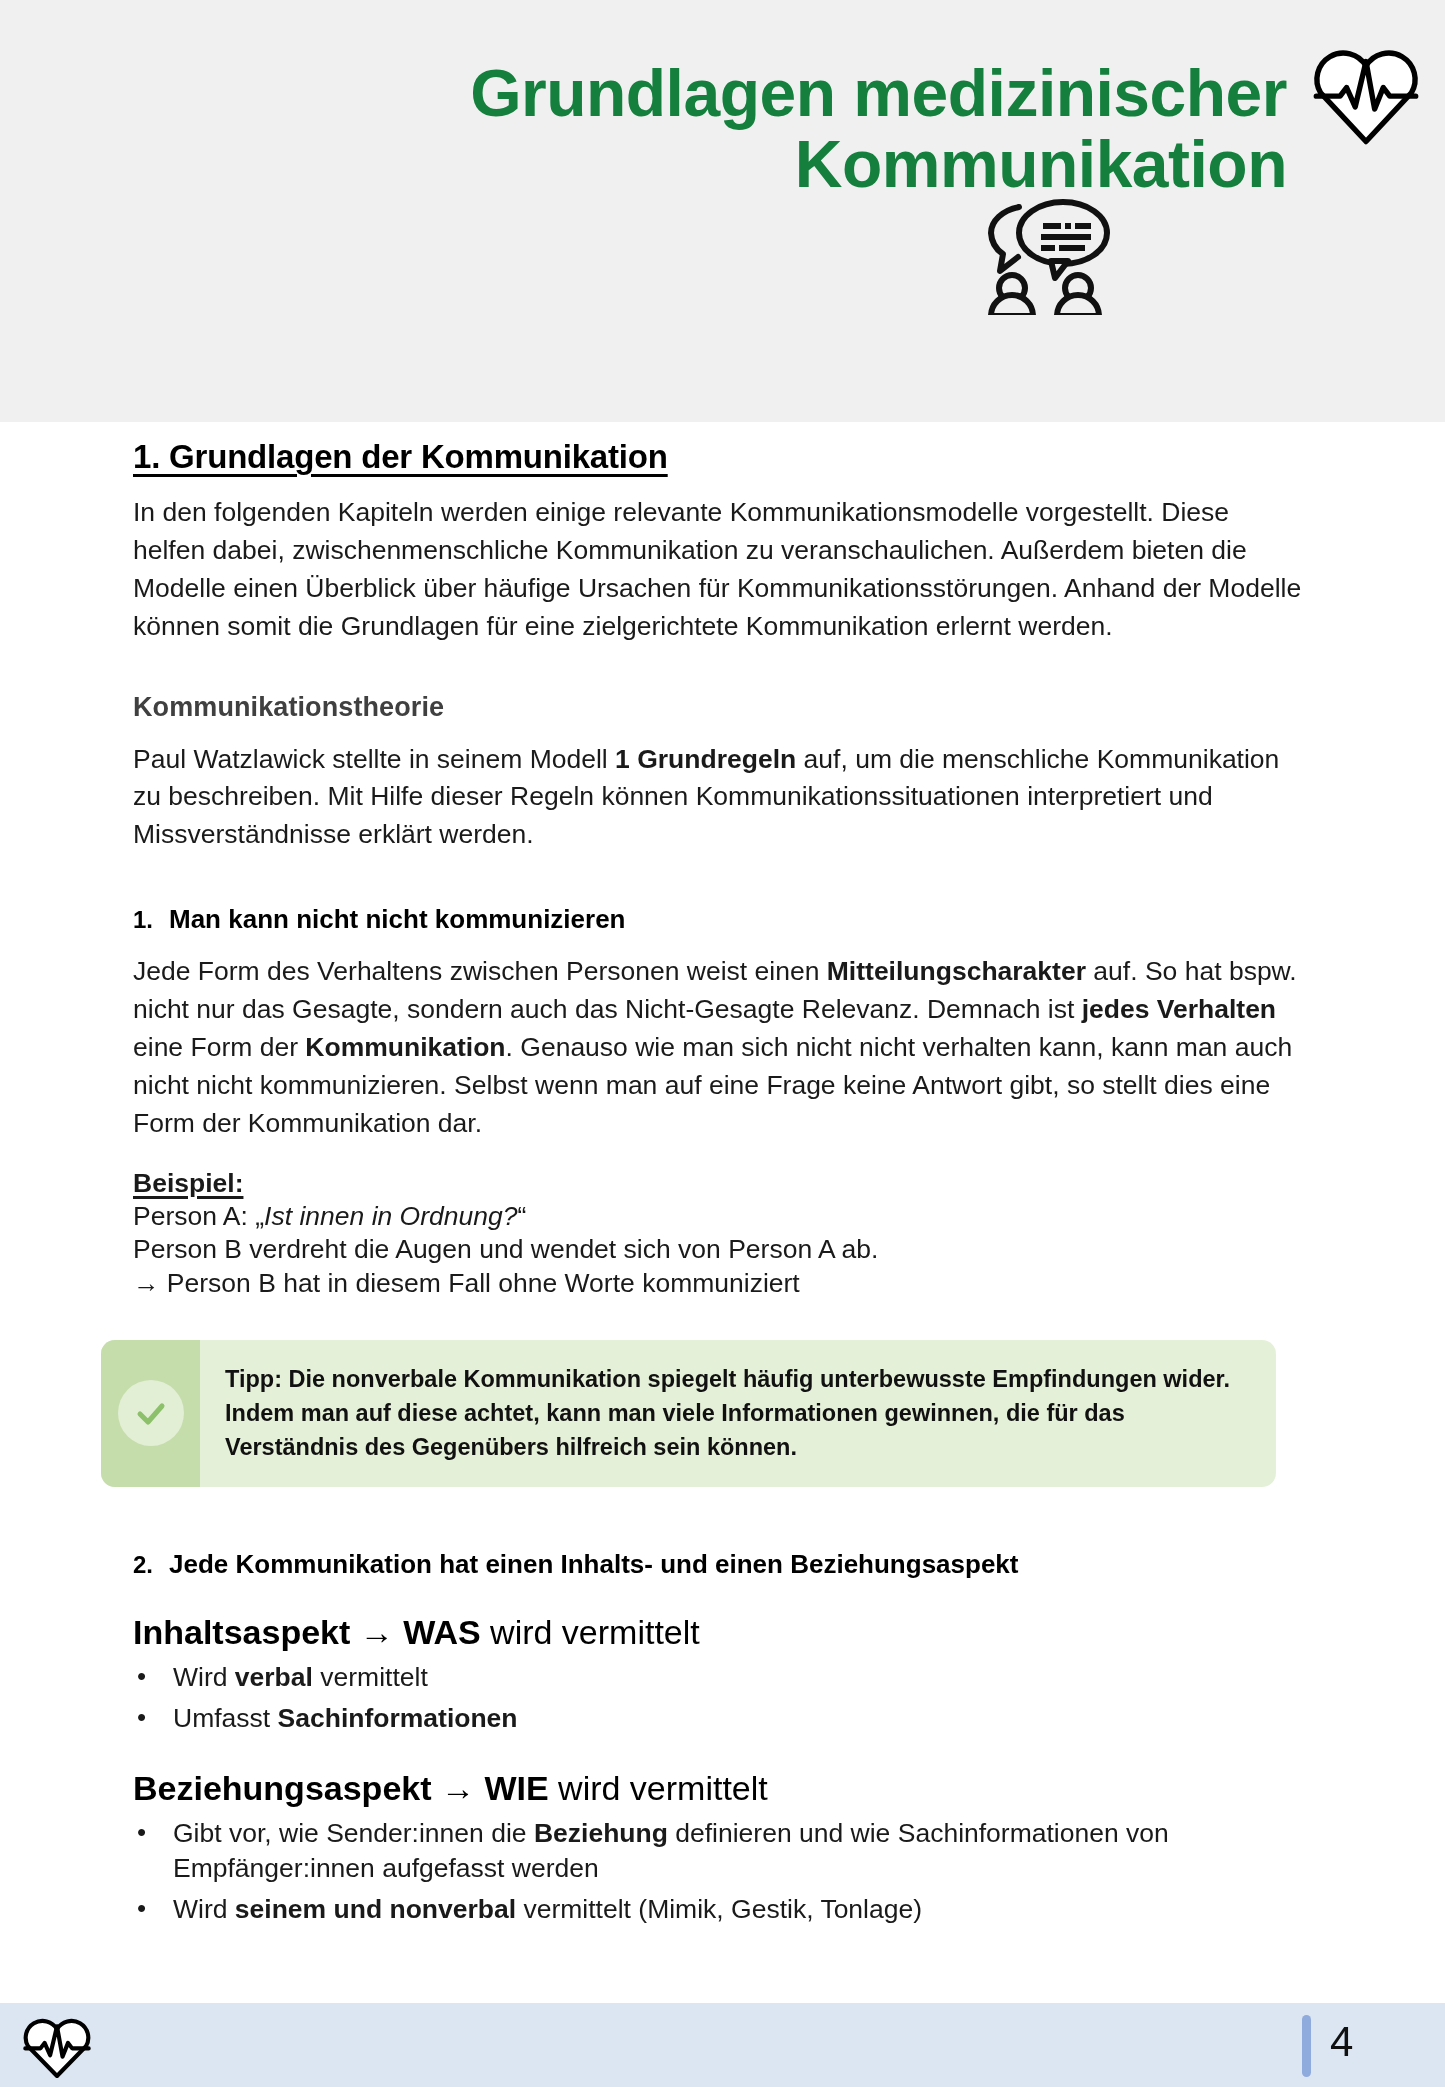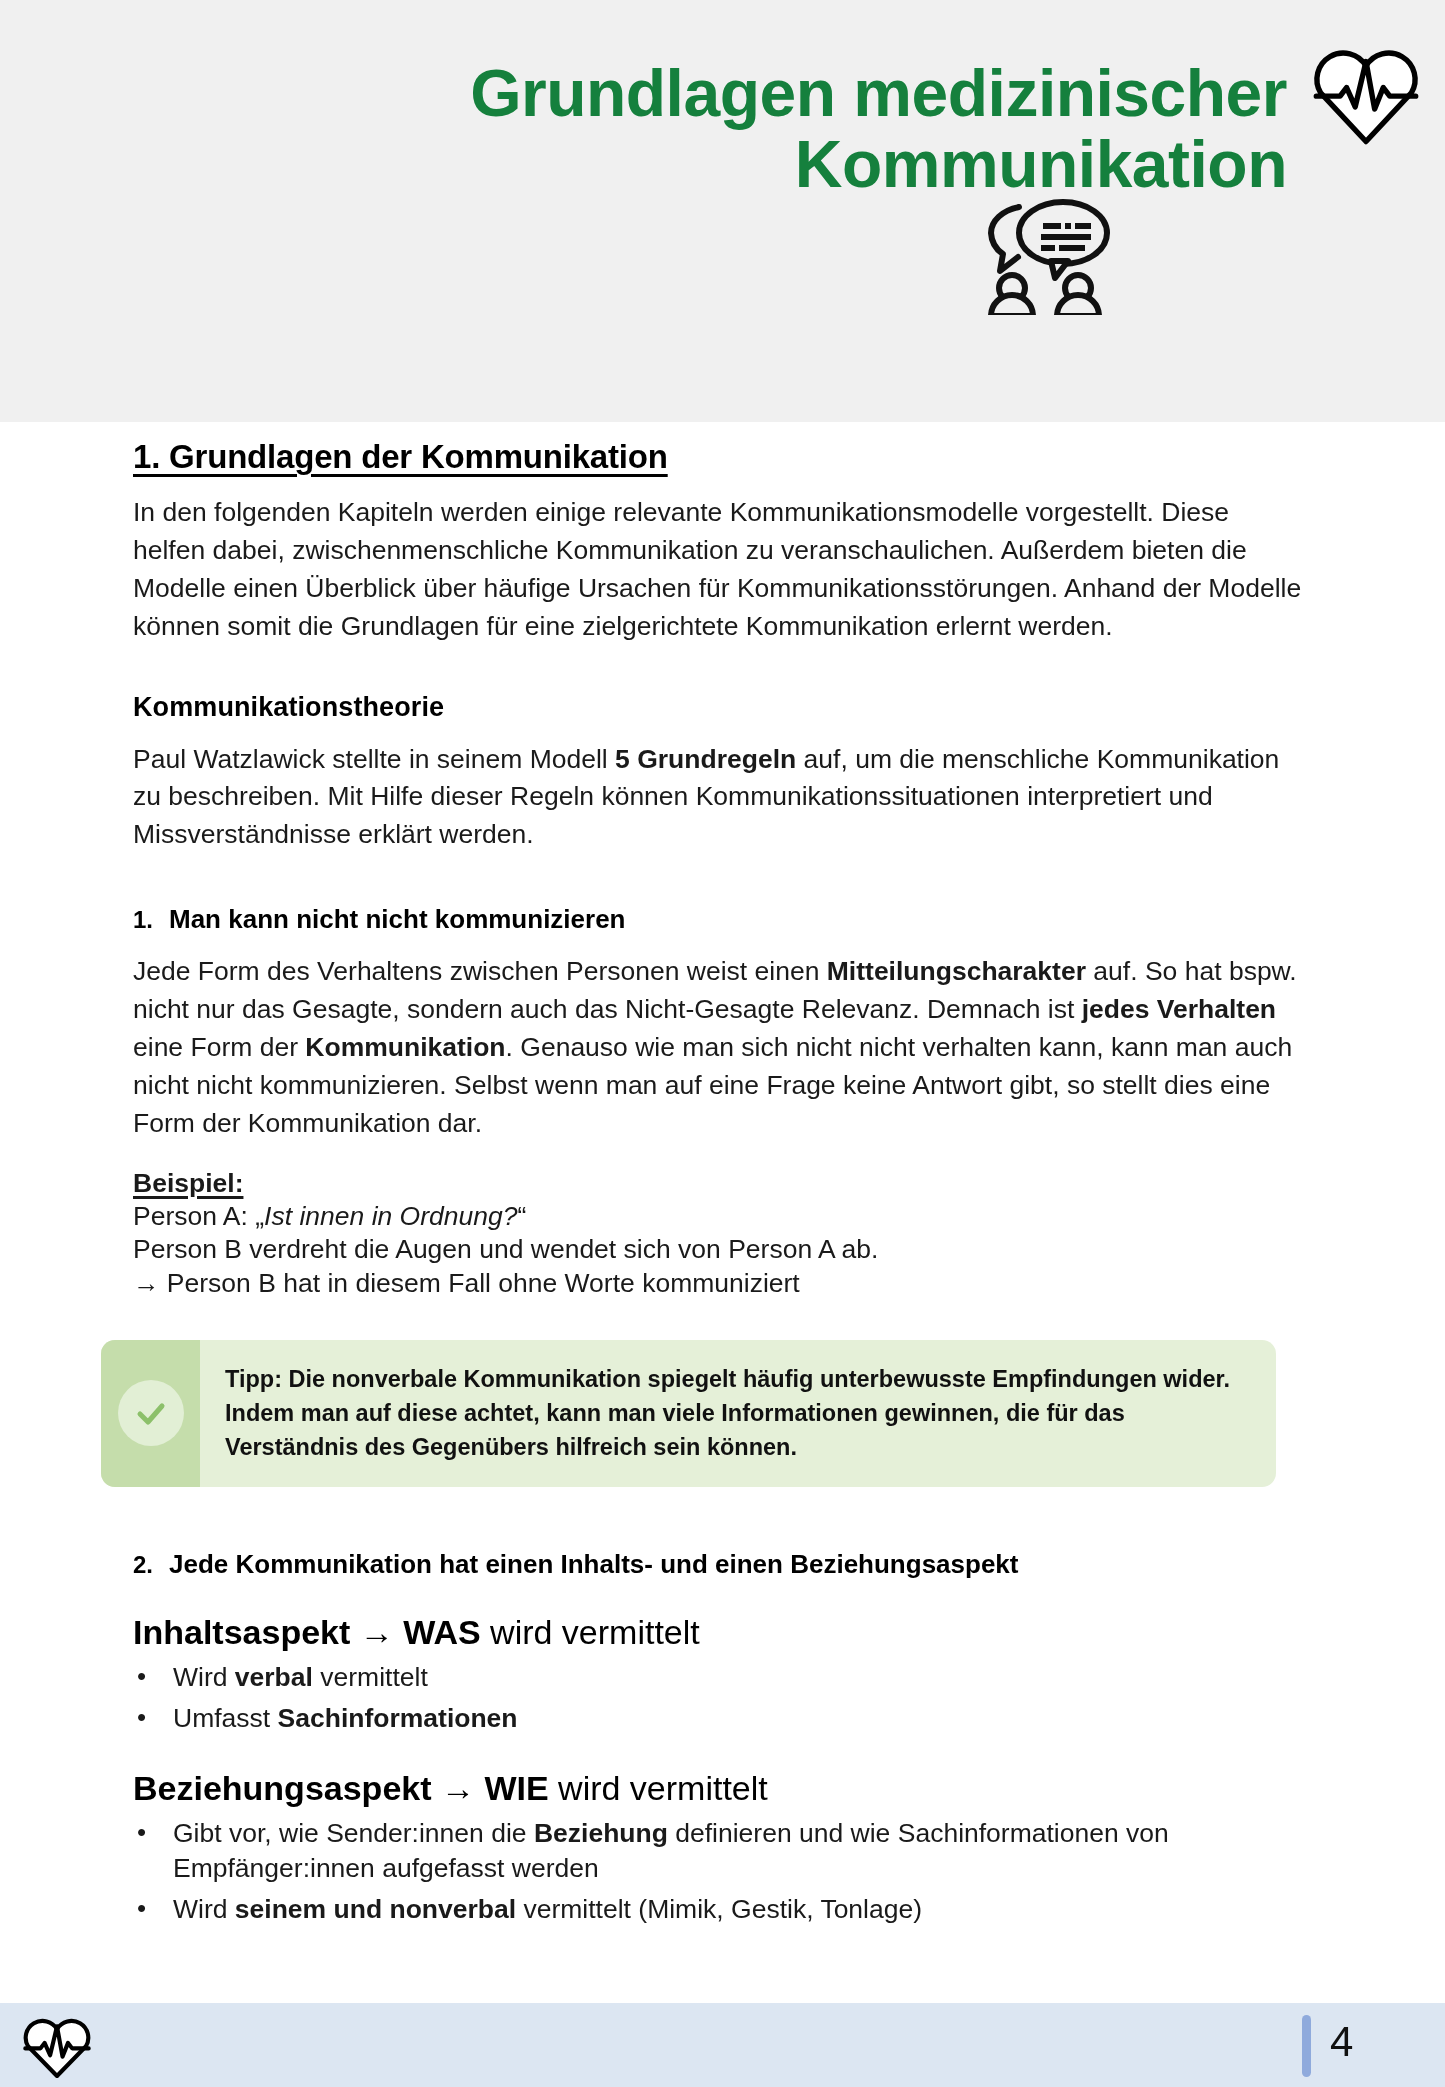--- a/index.html
+++ b/index.html
@@ -79,21 +79,21 @@
     font-size: 26.5px;
     line-height: 1.43;
     color: #1a1a1a;
     font-weight: 400;
   }
 
   h3.sub-heading {
     margin: 46px 0 0 0;
     font-size: 27px;
     font-weight: 700;
-    color: #000000;
+    color: #404040;
     letter-spacing: 0.1px;
   }
 
   .numbered-rule {
     margin: 50px 0 0 0;
     font-size: 26px;
     font-weight: 700;
     color: #000;
     display: flex;
     align-items: baseline;
@@ -265,21 +265,21 @@
 </div>
 
 <div class="content">
 
   <h2 class="section-heading">1. Grundlagen der Kommunikation</h2>
 
   <p class="body-text">In den folgenden Kapiteln werden einige relevante Kommunikationsmodelle vorgestellt. Diese helfen dabei, zwischenmenschliche Kommunikation zu veranschaulichen. Außerdem bieten die Modelle einen Überblick über häufige Ursachen für Kommunikationsstörungen. Anhand der Modelle können somit die Grundlagen für eine zielgerichtete Kommunikation erlernt werden.</p>
 
   <h3 class="sub-heading">Kommunikationstheorie</h3>
 
-  <p class="body-text"><span>Paul Watzlawick stellte in seinem Modell </span><b>5 Grundregeln</b><span> auf, um die menschliche Kommunikation zu beschreiben. Mit Hilfe dieser Regeln können Kommunikationssituationen interpretiert und Missverständnisse erklärt werden.</span></p>
+  <p class="body-text"><span>Paul Watzlawick stellte in seinem Modell </span><b>1 Grundregeln</b><span> auf, um die menschliche Kommunikation zu beschreiben. Mit Hilfe dieser Regeln können Kommunikationssituationen interpretiert und Missverständnisse erklärt werden.</span></p>
 
   <div class="numbered-rule">
     <span class="num">1.</span>
     <span>Man kann nicht nicht kommunizieren</span>
   </div>
 
   <p class="body-text"><span>Jede Form des Verhaltens zwischen Personen weist einen </span><b>Mitteilungscharakter</b><span> auf. So hat bspw. nicht nur das Gesagte, sondern auch das Nicht-Gesagte Relevanz. Demnach ist </span><b>jedes Verhalten</b><span> eine Form der </span><b>Kommunikation</b><span>. Genauso wie man sich nicht nicht verhalten kann, kann man auch nicht nicht kommunizieren. Selbst wenn man auf eine Frage keine Antwort gibt, so stellt dies eine Form der Kommunikation dar.</span></p>
 
   <div class="example-block">
     <div class="example-label">Beispiel:</div>

